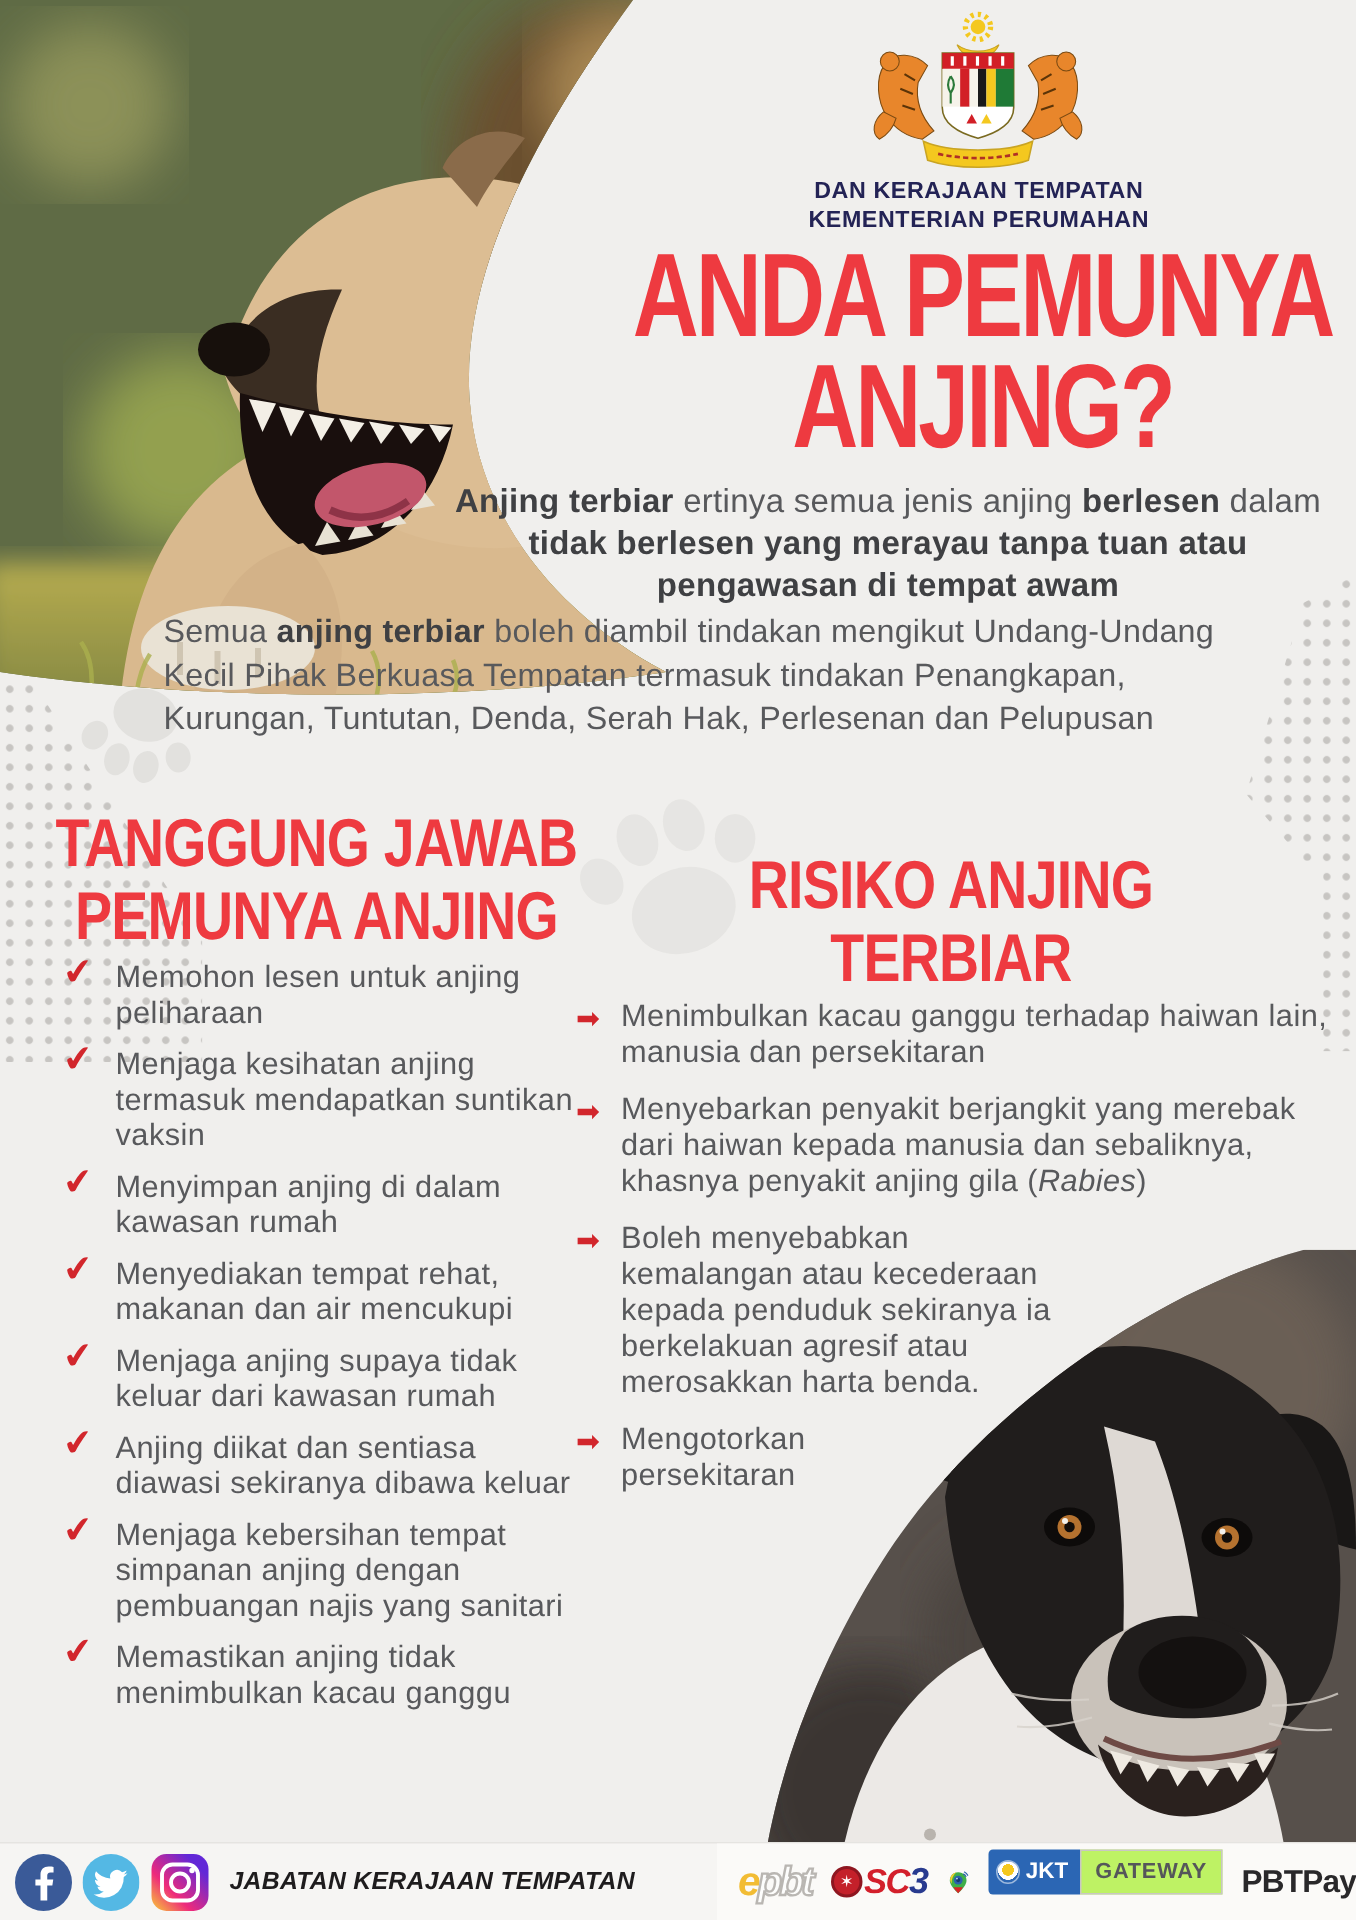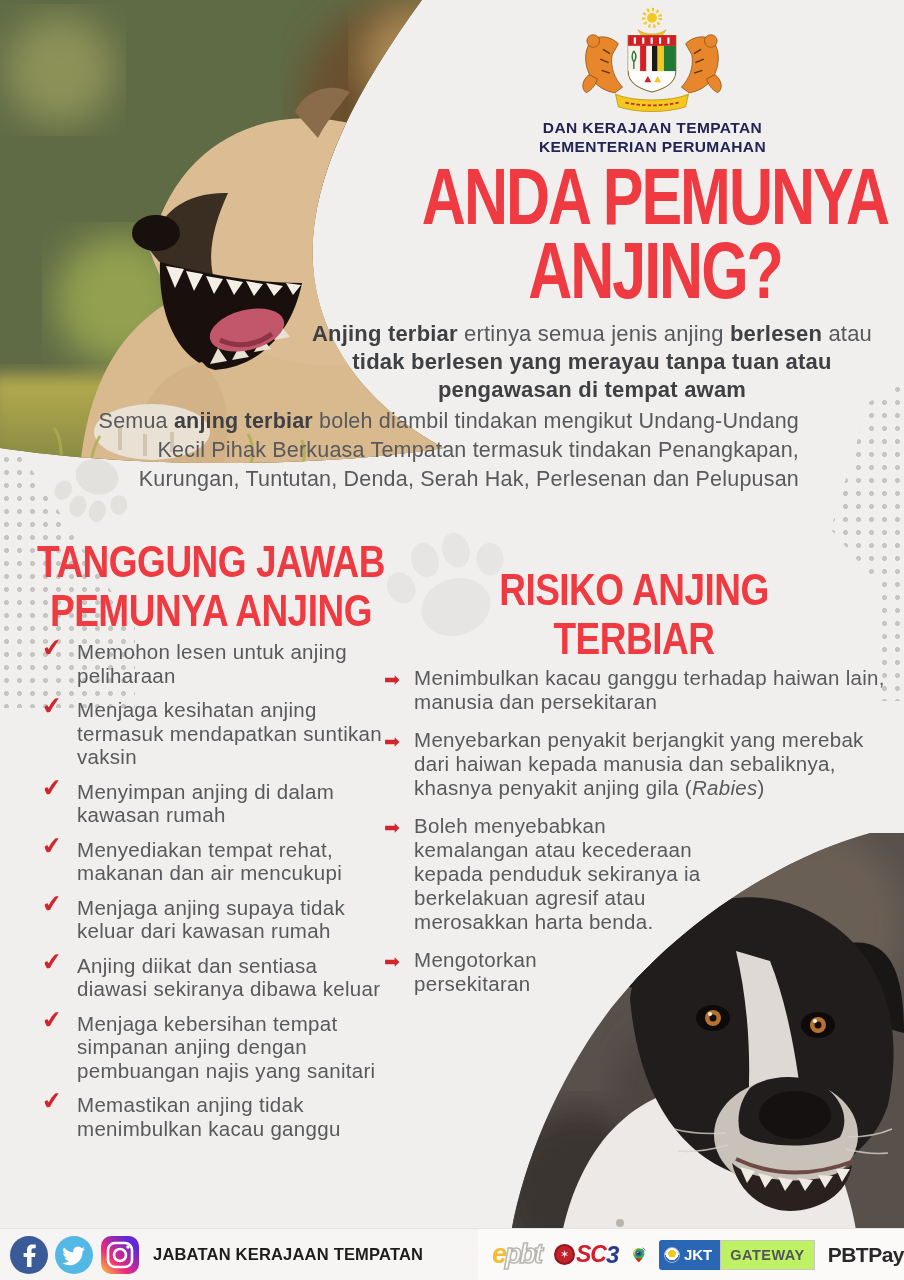--- a/index.html
+++ b/index.html
@@ -41,21 +41,21 @@
   .ministry{position:absolute;left:440px;top:118px;width:425px;text-align:center;z-index:2;
     color:var(--navy);font-weight:700;font-size:15.5px;line-height:19px;letter-spacing:.4px;}
   .big-title{position:absolute;left:420px;top:160px;width:470px;text-align:center;z-index:2;
     color:var(--accent-red);font-weight:800;transform:scaleY(1.3);transform-origin:top center;letter-spacing:-2px;}
   .big-title .t-line{display:block;font-size:61px;line-height:57px;}
 
   
   .intro-p1{position:absolute;left:292px;top:320px;width:600px;z-index:2;text-align:center;
     font-size:22px;line-height:28px;color:var(--body-text);letter-spacing:.2px;}
   .intro-p1 b, .intro-p2 b{color:var(--bold-text);}
-  .intro-p2{position:absolute;left:89px;top:407px;width:710px;z-index:2;text-align:right;
+  .intro-p2{position:absolute;left:109px;top:407px;width:710px;z-index:2;text-align:left;
     font-size:21.5px;line-height:29px;color:var(--body-text);letter-spacing:.2px;}
 
   
   .col-heading{color:var(--accent-red);font-weight:800;text-align:center;
     transform:scaleY(1.22);transform-origin:top center;letter-spacing:-.5px;}
   .col-heading .h-line{display:block;font-size:37px;line-height:40px;}
   .left-col{position:absolute;left:30px;top:538px;width:362px;z-index:2;}
   .right-col{position:absolute;left:384px;top:538px;width:506px;z-index:2;margin-top:28px;}
   .right-col .col-heading{width:500px;}
 
@@ -70,33 +70,33 @@
   .arrow{position:absolute;left:0;top:1px;font-size:19px;color:var(--check-red);
     font-family:"DejaVu Sans",sans-serif;}
   .right-col li.narrow{width:330px;}
   .right-col li.narrower{width:240px;}
 
   
   .footer{position:absolute;left:0;bottom:0;width:904px;height:52px;z-index:5;
     background:#f6f5f3;border-top:1px solid #e5e4e1;display:flex;align-items:center;}
   .social{display:flex;align-items:center;gap:7px;margin-left:10px;}
   .social .sicon{display:block;}
-  .footer-label{margin-left:13px;font-size:16.5px;font-weight:700;color:var(--footer-text);letter-spacing:.2px;}
+  .footer-label{margin-left:13px;font-size:16.5px;font-weight:700;color:var(--footer-text);letter-spacing:.2px;font-style:italic;}
   .logo-strip{position:absolute;left:478px;top:0;right:0;bottom:0;background:#fbfaf8;
     display:flex;align-items:center;gap:13px;padding-left:14px;}
   .epbt{font-style:italic;font-weight:700;font-size:27px;letter-spacing:-2px;white-space:nowrap;}
   .epbt .e{color:#f2bc34;}
   .epbt .pbt{color:#fdfdfc;-webkit-text-stroke:1.6px #b9b6b2;text-stroke:1.6px #b9b6b2;}
   .osc{display:flex;align-items:center;font-style:italic;font-weight:800;white-space:nowrap;}
   .osc-o{width:21px;height:21px;border-radius:50%;background:#c4202a;color:#fff;display:flex;
     align-items:center;justify-content:center;font-size:11px;font-style:normal;border:2px solid #8e1620;}
   .osc-sc{color:#d31f2b;font-size:23px;letter-spacing:-1px;margin-left:1px;}
   .osc-3{color:#283a8f;font-size:24px;}
   .pinlogo{width:30px;height:36px;}
-  .jkt-group{display:flex;align-items:center;height:44px;}
+  .jkt-group{display:flex;height:44px;}
   .jkt-box{background:#2b66b4;color:#fff;height:30px;display:flex;align-items:center;gap:4px;
     padding:0 8px 0 5px;border-radius:3px 0 0 3px;font-weight:800;font-size:15px;}
   .jkt-crest{width:16px;height:16px;border-radius:50%;background:radial-gradient(circle at 50% 40%,#f4c81f 0 35%,#fff 36% 60%,#2b66b4 61%);border:1px solid #9db9dd;}
   .gateway-box{background:#bef264;border:1px solid #c9c7c3;height:30px;display:flex;align-items:center;
     padding:0 9px;color:#55565a;font-weight:800;font-size:14.5px;letter-spacing:.5px;}
   .pbtpay{color:#29282a;font-weight:800;font-size:21px;letter-spacing:-.5px;}
 </style>
 </head>
 <body>
 
@@ -315,21 +315,21 @@
   <div class="ministry">
     <div>DAN KERAJAAN TEMPATAN</div>
     <div>KEMENTERIAN PERUMAHAN</div>
   </div>
 
   <div class="big-title">
     <span class="t-line">ANDA PEMUNYA</span>
     <span class="t-line">ANJING?</span>
   </div>
 
-  <p class="intro-p1"><b>Anjing terbiar</b><span> ertinya semua jenis anjing </span><b>berlesen</b><span> atau </span><b>tidak berlesen yang merayau tanpa tuan atau pengawasan di tempat awam</b></p>
+  <p class="intro-p1"><b>Anjing terbiar</b><span> ertinya semua jenis anjing </span><b>berlesen</b><span> dalam </span><b>tidak berlesen yang merayau tanpa tuan atau pengawasan di tempat awam</b></p>
   <p class="intro-p2"><span>Semua </span><b>anjing terbiar</b><span> boleh diambil tindakan mengikut Undang-Undang Kecil Pihak Berkuasa Tempatan termasuk tindakan Penangkapan, Kurungan, Tuntutan, Denda, Serah Hak, Perlesenan dan Pelupusan</span></p>
 
   <section class="left-col">
     <h2 class="col-heading">
       <span class="h-line">TANGGUNG JAWAB</span>
       <span class="h-line">PEMUNYA ANJING</span>
     </h2>
     <ul class="plain">
       <li><span class="check">✔</span><span>Memohon lesen untuk anjing peliharaan</span></li>
       <li><span class="check">✔</span><span>Menjaga kesihatan anjing termasuk mendapatkan suntikan vaksin</span></li>

